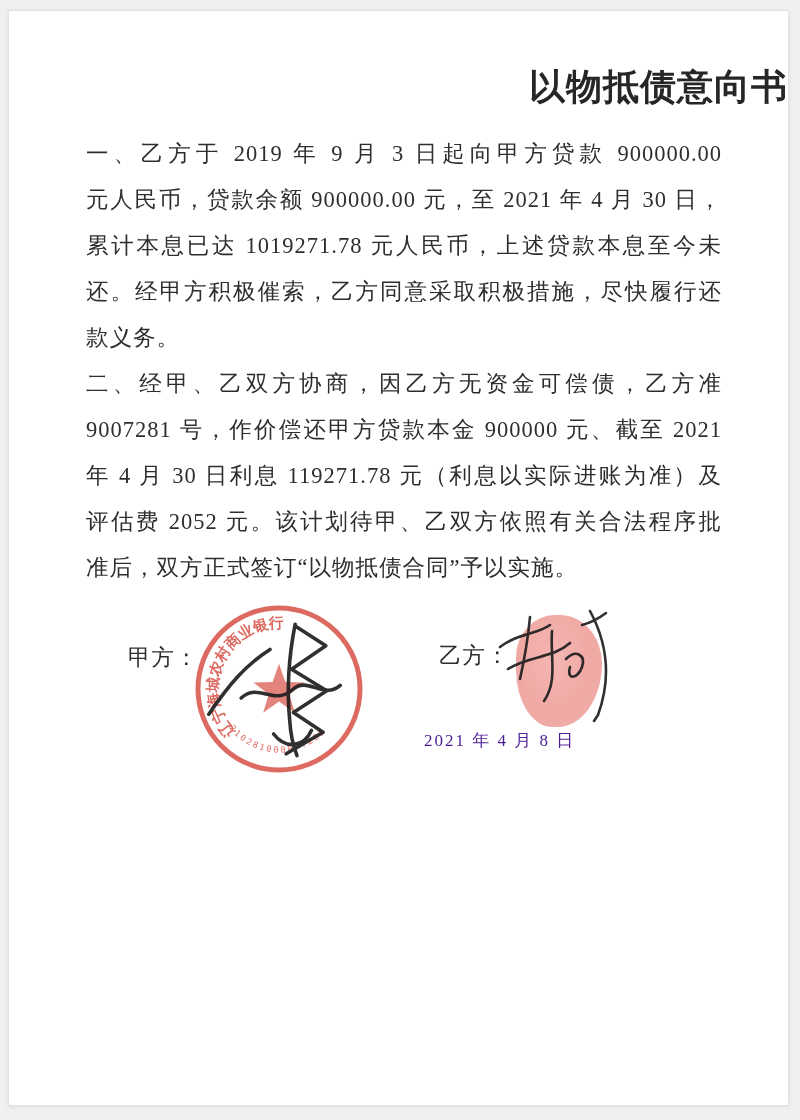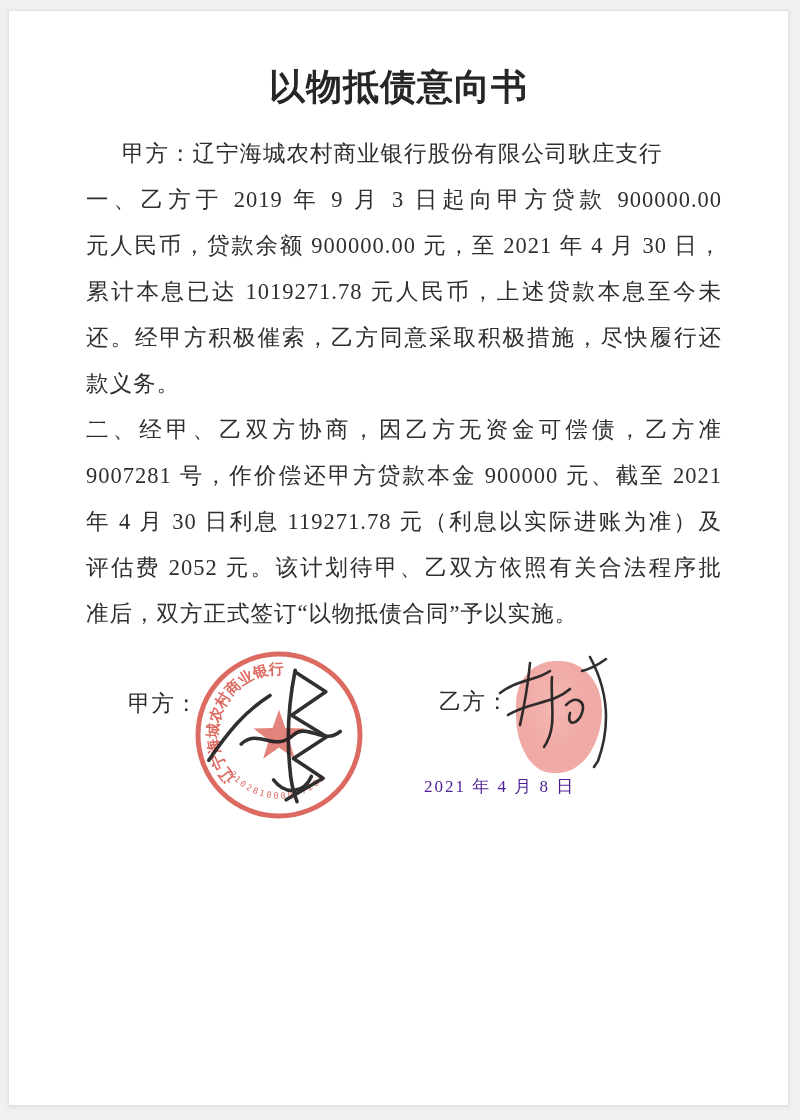--- a/index.html
+++ b/index.html
@@ -24,21 +24,21 @@
     width: 781px;
     height: 1096px;
     background: #ffffff;
     border: 1px solid #e2e2e2;
     box-shadow: 0 1px 4px rgba(0,0,0,0.08);
     box-sizing: border-box;
     color: #2e2e2e;
   }
   .title {
     margin: 54px 0 0 0;
-    text-align: center;
+    text-align: right;
     font-size: 36px;
     line-height: 44px;
     font-weight: 700;
     letter-spacing: 1px;
     color: #262626;
     font-family: "Liberation Sans", "DejaVu Sans", sans-serif;
   }
   .textblock {
     margin: 0 66px 0 77px; 
   }
@@ -129,21 +129,20 @@
 <body>
 
 <div class="canvas">
   <div class="page">
 
     <h1 class="title">以物抵债意向书</h1>
 
     <div class="textblock">
 
       <div class="parties">
-        <div class="party"><span class="p-label">甲方：</span><span>辽宁海城农村商业银行股份有限公司耿庄支行</span></div>
       </div>
 
       <div class="para">
         <div class="line fill">一、乙方于 2019 年 9 月 3 日起向甲方贷款 900000.00</div>
         <div class="line fill">元人民币，贷款余额 900000.00 元，至 2021 年 4 月 30 日，</div>
         <div class="line fill">累计本息已达 1019271.78 元人民币，上述贷款本息至今未</div>
         <div class="line fill">还。经甲方积极催索，乙方同意采取积极措施，尽快履行还</div>
         <div class="line end">款义务。</div>
       </div>
 

